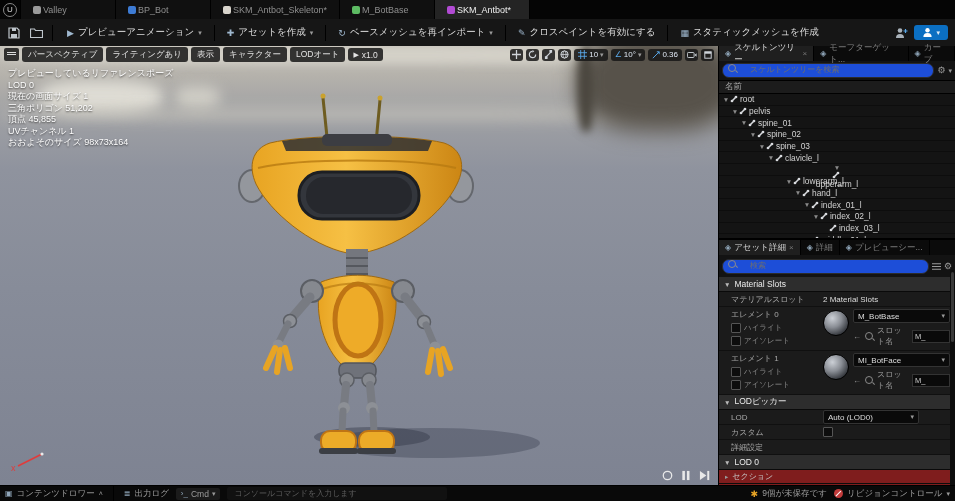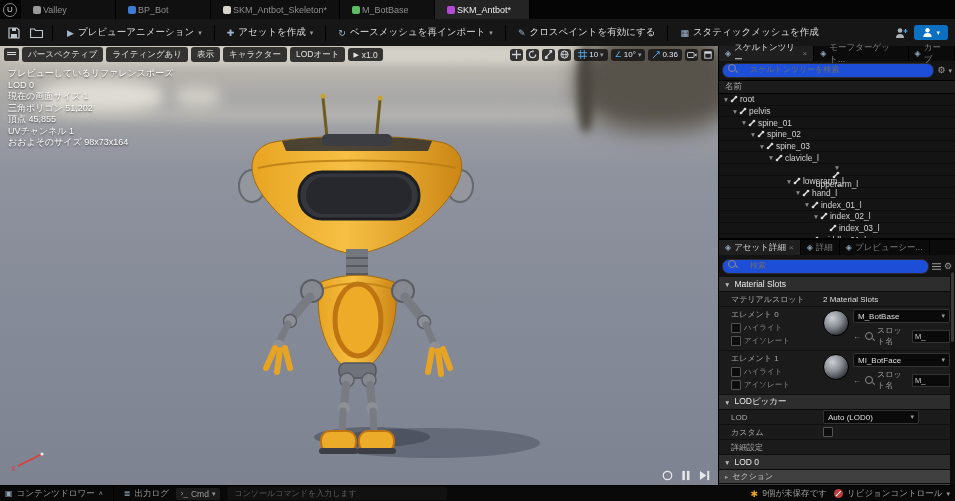--- a/index.html
+++ b/index.html
@@ -95,21 +95,21 @@
   .elem{display:flex;background:#1b1b1b;border-bottom:1px solid #101010;padding:2px 0 3px 0;flex:none;}
   .elem-left{width:92px;padding-left:12px;flex:none;font-size:8px;color:#a8a8a8;}
   .chk{display:flex;align-items:center;gap:3px;font-size:7.5px;color:#8a8a8a;margin-top:3px;}
   .elem-right{flex:1;display:flex;gap:4px;padding-right:5px;min-width:0;}
   .thumb{width:24px;height:24px;border-radius:50%;flex:none;margin-top:1px;border:1px solid #000;
          background:radial-gradient(circle at 35% 30%,#ccd0d6 0%,#8a8e95 40%,#22252a 85%);}
   .elem-ctrl{flex:1;min-width:0;}
   .icons-line{display:flex;align-items:center;gap:4px;margin-top:2px;font-size:8px;color:#9a9a9a;}
   .slotbox{width:32px;height:11px;background:#0a0a0a;border:1px solid #333;font-size:7.5px;color:#ccc;
            display:flex;align-items:center;padding:0 2px;flex:none;}
-  .catrow{height:13px;background:#404040;border-bottom:1px solid #0c0c0c;display:flex;align-items:center;
+  .catrow{height:13px;background:#7f1d1d;border-bottom:1px solid #0c0c0c;display:flex;align-items:center;
           gap:4px;padding:0 6px;font-size:8px;color:#c6c6c6;flex:none;}
   .catrow .arr{font-size:6.5px;color:#999;}
   .scrollbar{position:absolute;right:0;top:30px;bottom:0;width:5px;background:#0d0d0d;}
   .scrollbar .thumbbar{position:absolute;top:2px;left:1px;width:3px;height:70px;background:#3a3a3a;border-radius:2px;}
 
   
   .statusbar{position:absolute;left:0;right:0;bottom:0;height:15px;background:#090909;border-top:1px solid #000;
              display:flex;align-items:center;gap:7px;padding:0 5px;font-size:8.5px;color:#9c9c9c;}
   .sb-item{display:flex;align-items:center;gap:4px;flex:none;}
   .sb-ico{font-size:8px;color:#8fa5b8;}

